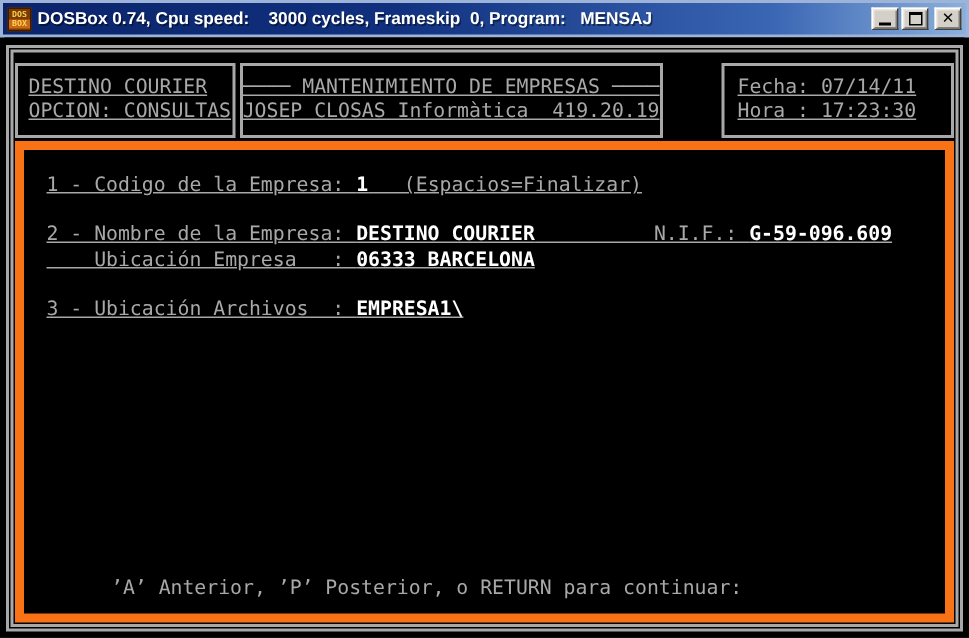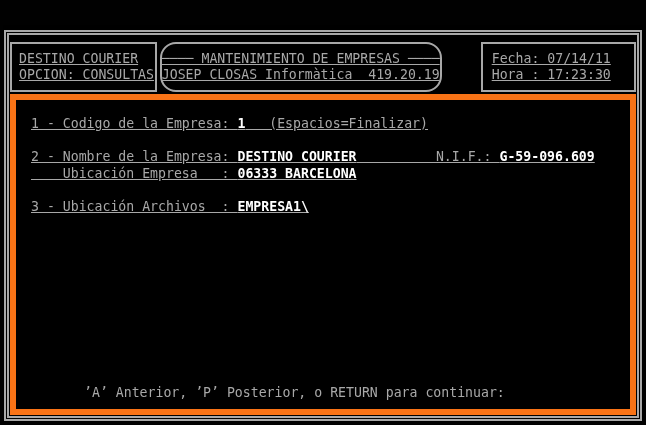--- a/index.html
+++ b/index.html
@@ -56,40 +56,60 @@
     border:5px double #a8a8a8;
     display:flex; flex-direction:column; box-sizing:border-box;text-decoration:underline;
   }
   .header-row { display:flex; gap:3px; margin:7px 1px 0 1px; }
   .hbox {
     border:2px solid #a8a8a8; box-sizing:border-box; height:50px;
     display:flex; flex-direction:column; justify-content:center;
   }
   .hbox .hline { line-height:16px; height:16px; white-space:pre; }
   .hbox-company { width:178px; padding-left:7px; }
-  .hbox-title   { width:282px; text-align:center;border-radius:16px; }
+  .hbox-title   { width:282px; text-align:center; }
   .hbox-datetime{ width:188px; padding-left:9px;margin-left:36px; }
 
   .content-box {
     position:relative; flex:1; margin:2px 1px 1px 1px;
     border:6px solid #f97316; box-sizing:border-box;
     padding:16px 0 0 15px;
   }
   .line { height:16.5px; line-height:16.5px; white-space:pre; }
   .v { color:#ffffff; font-weight:bold; }
   .prompt {
-    position:absolute; left:68px; bottom:8px;
+    position:absolute; left:58px; bottom:8px;
     height:16px; line-height:16px; white-space:pre;
   }
 </style>
 </head>
 <body>
 
 <div class="window">
 
+  <div class="titlebar-frame">
+    <div class="titlebar">
+      <div class="dosbox-icon">
+        <span>DOS</span>
+        <span>BOX</span>
+      </div>
+      <div class="title-text">DOSBox 0.74, Cpu speed:    3000 cycles, Frameskip  0, Program:   MENSAJ</div>
+      <div class="tb-buttons">
+        <div class="tb-btn">
+          <div class="glyph-min"></div>
+        </div>
+        <div class="tb-btn">
+          <div class="glyph-max"></div>
+        </div>
+        <div class="tb-btn close">
+          <span class="glyph-close">✕</span>
+        </div>
+      </div>
+    </div>
+  </div>
 
   <div class="screen">
     <div class="dos-frame">
 
       <div class="header-row">
         <div class="hbox hbox-company">
           <div class="hline">DESTINO COURIER</div>
           <div class="hline">OPCION: CONSULTAS</div>
         </div>
         <div class="hbox hbox-title">

